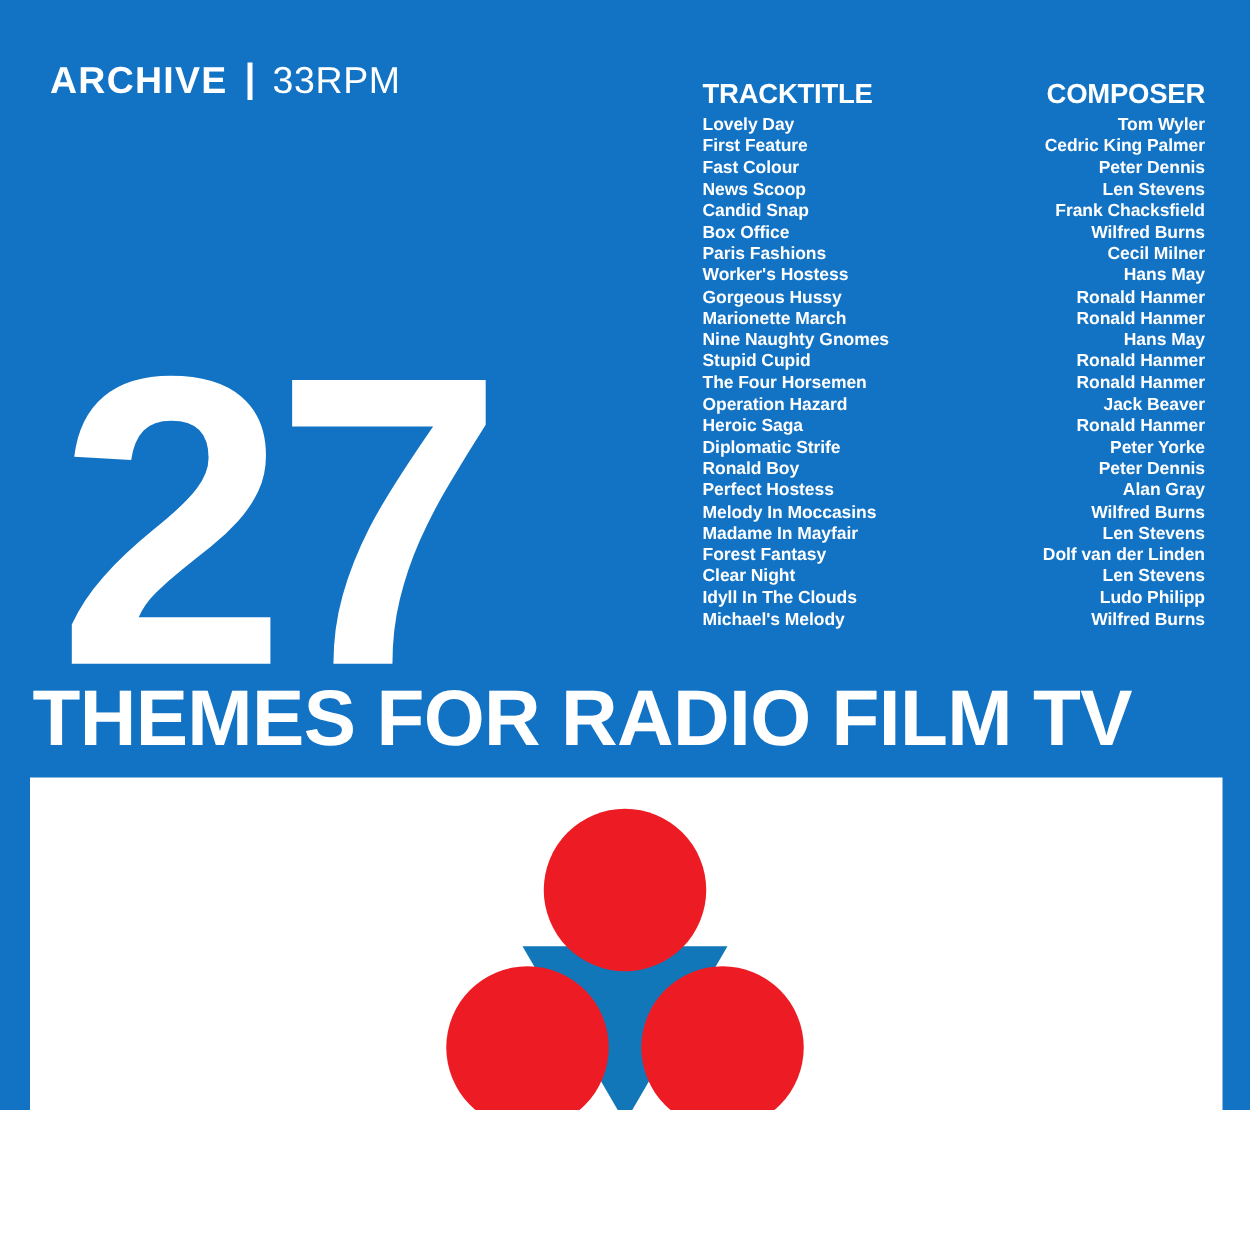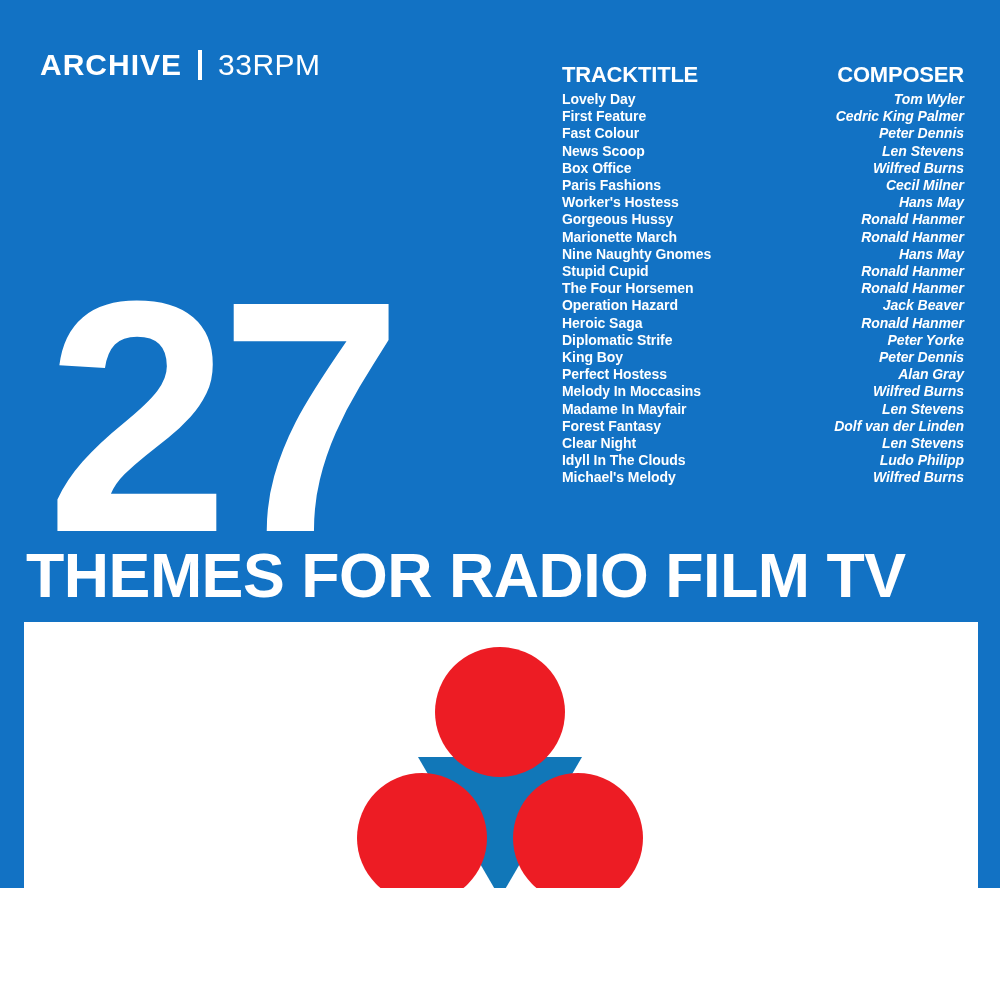--- a/index.html
+++ b/index.html
@@ -71,21 +71,21 @@
     justify-content: space-between;
     align-items: baseline;
     color: #ffffff;
     font-weight: 700;
     font-size: 14px;
     line-height: 17.2px;
     letter-spacing: -0.05px;
     white-space: nowrap;
   }
   .tl-title { text-align: center; }
-  .tl-composer { text-align: right; font-style: italic; }
+  .tl-composer { text-align: right; }
 
   
   .bignum {
     position: absolute;
     left: 46px;
     top: 252px;
     color: #ffffff;
     font-family: "Liberation Sans", sans-serif;
     font-weight: 700;
     font-size: 330px;
@@ -173,20 +173,24 @@
         </div>
         <div class="tl-row">
           <span class="tl-title">Fast Colour</span>
           <span class="tl-composer">Peter Dennis</span>
         </div>
         <div class="tl-row">
           <span class="tl-title">News Scoop</span>
           <span class="tl-composer">Len Stevens</span>
         </div>
         <div class="tl-row">
+          <span class="tl-title">Candid Snap</span>
+          <span class="tl-composer">Frank Chacksfield</span>
+        </div>
+        <div class="tl-row">
           <span class="tl-title">Box Office</span>
           <span class="tl-composer">Wilfred Burns</span>
         </div>
         <div class="tl-row">
           <span class="tl-title">Paris Fashions</span>
           <span class="tl-composer">Cecil Milner</span>
         </div>
         <div class="tl-row">
           <span class="tl-title">Worker's Hostess</span>
           <span class="tl-composer">Hans May</span>
@@ -217,21 +221,21 @@
         </div>
         <div class="tl-row">
           <span class="tl-title">Heroic Saga</span>
           <span class="tl-composer">Ronald Hanmer</span>
         </div>
         <div class="tl-row">
           <span class="tl-title">Diplomatic Strife</span>
           <span class="tl-composer">Peter Yorke</span>
         </div>
         <div class="tl-row">
-          <span class="tl-title">King Boy</span>
+          <span class="tl-title">Ronald Boy</span>
           <span class="tl-composer">Peter Dennis</span>
         </div>
         <div class="tl-row">
           <span class="tl-title">Perfect Hostess</span>
           <span class="tl-composer">Alan Gray</span>
         </div>
         <div class="tl-row">
           <span class="tl-title">Melody In Moccasins</span>
           <span class="tl-composer">Wilfred Burns</span>
         </div>

